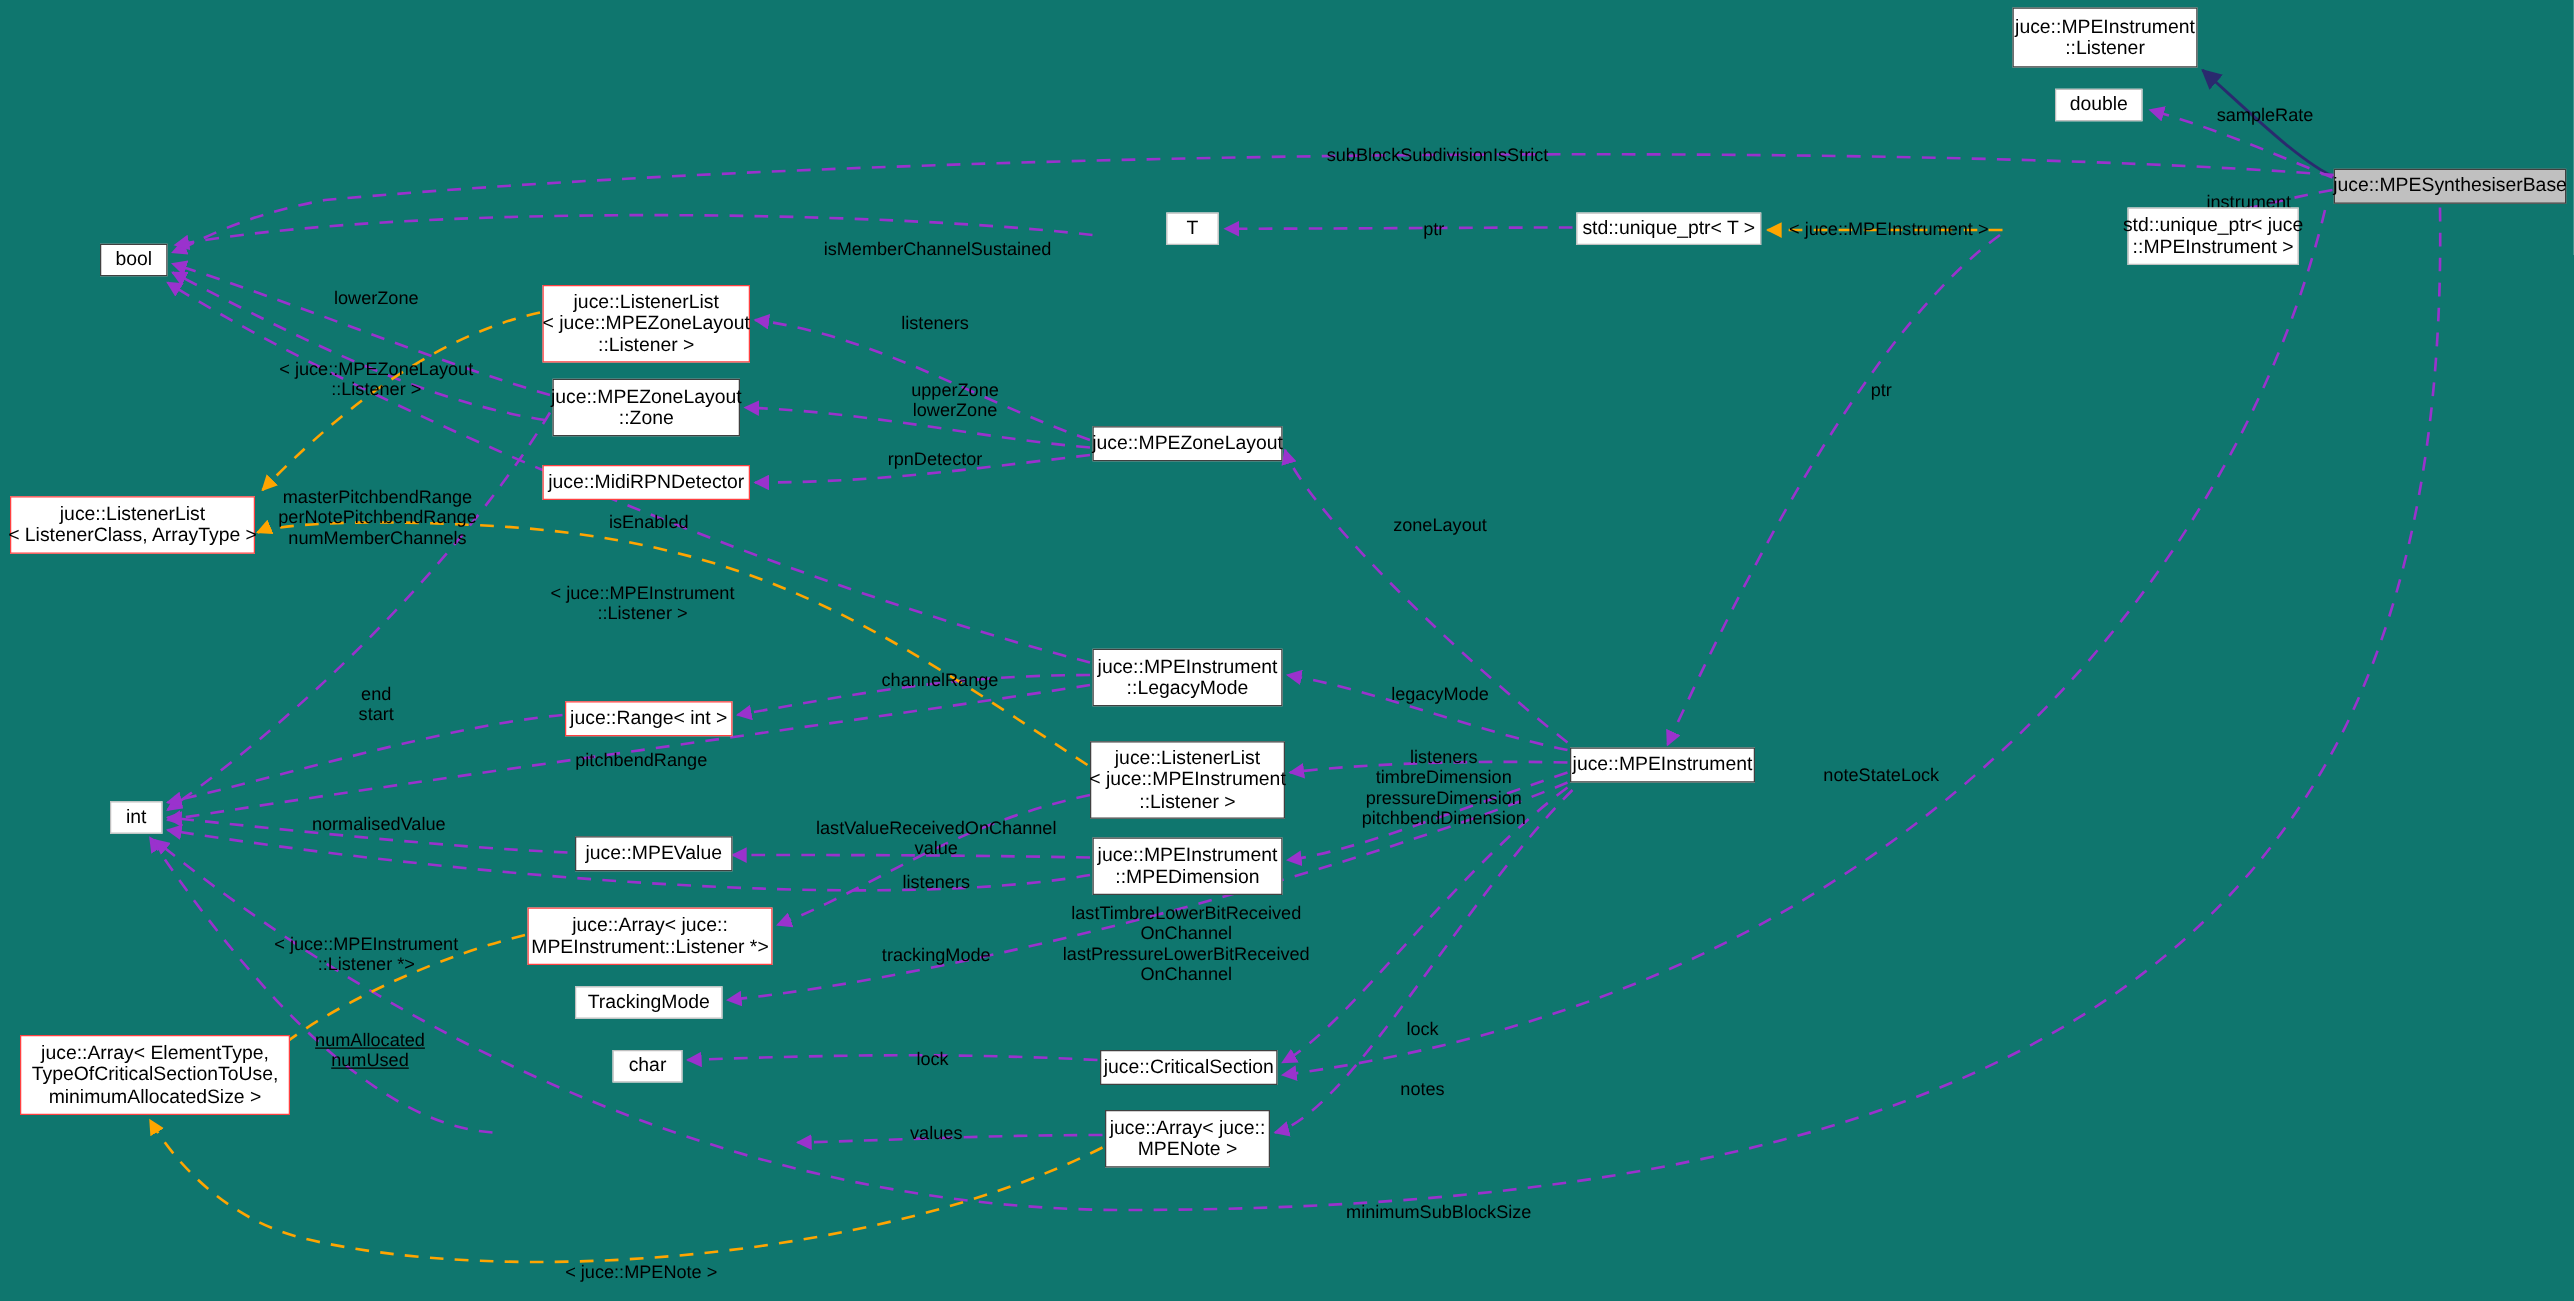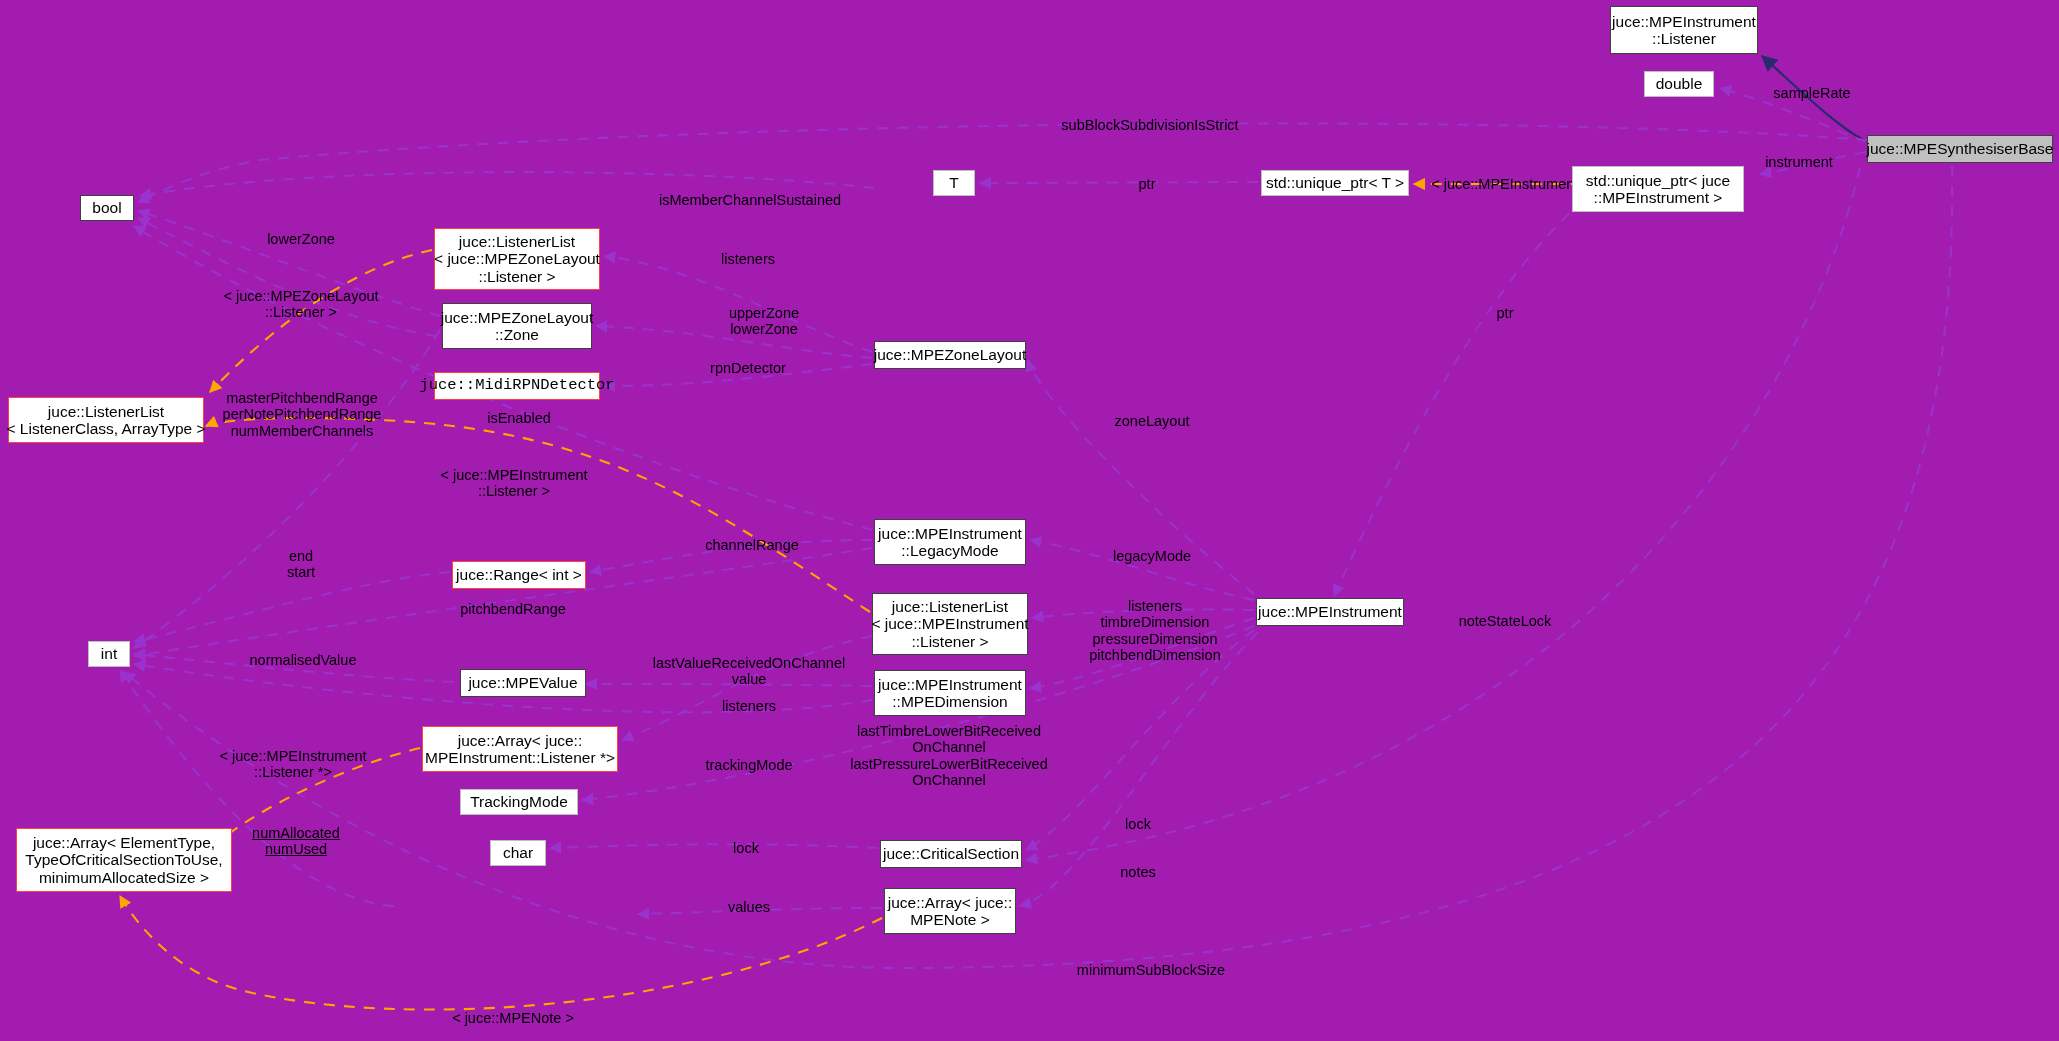--- a/index.html
+++ b/index.html
@@ -11,21 +11,21 @@
   body {
     width: 2059px;
     height: 1041px;
     overflow: hidden;
     font-family: "Liberation Sans", sans-serif;
   }
   #diagram-root {
     position: relative;
     width: 2059px;
     height: 1041px;
-    background: #a21caf;
+    background: #0f766e;
   }
   svg#edge-layer {
     position: absolute;
     left: 0;
     top: 0;
     width: 2059px;
     height: 1041px;
   }
   .node {
     position: absolute;
@@ -158,30 +158,30 @@
       <path d="M 882 918 C 700 1010 400 1030 240 990 C 180 974 140 930 120 896" marker-end="url(#arrow-template)"></path>
     </g>
   </svg>
 
   <div class="node node-dark" style="left:1610px;top:6px;width:148px;height:48px;">juce::MPEInstrument
 ::Listener</div>
   <div class="node node-grey" style="left:1644px;top:71px;width:70px;height:26px;">double</div>
   <div class="node node-focus" style="left:1867px;top:135px;width:186px;height:28px;">juce::MPESynthesiserBase</div>
   <div class="node node-grey" style="left:933px;top:170px;width:42px;height:26px;">T</div>
   <div class="node node-grey" style="left:1261px;top:170px;width:148px;height:26px;">std::unique_ptr&lt; T &gt;</div>
-  <div class="node node-grey" style="left:1572px;top:166px;width:172px;height:46px;">std::unique_ptr&lt; juce
+  <div class="node node-grey" style="left:1702px;top:166px;width:137px;height:46px;">std::unique_ptr&lt; juce
 ::MPEInstrument &gt;</div>
   <div class="node node-dark" style="left:80px;top:195px;width:54px;height:26px;">bool</div>
   <div class="node node-red" style="left:434px;top:228px;width:166px;height:62px;">juce::ListenerList
 &lt; juce::MPEZoneLayout
 ::Listener &gt;</div>
   <div class="node node-dark" style="left:442px;top:303px;width:150px;height:46px;">juce::MPEZoneLayout
 ::Zone</div>
   <div class="node node-dark" style="left:874px;top:341px;width:152px;height:28px;">juce::MPEZoneLayout</div>
-  <div class="node node-red" style="left:434px;top:372px;width:166px;height:28px;font-family:Liberation Mono, monospace;">juce::MidiRPNDetector</div>
+  <div class="node node-red" style="left:434px;top:372px;width:166px;height:28px;">juce::MidiRPNDetector</div>
   <div class="node node-red" style="left:8px;top:397px;width:196px;height:46px;">juce::ListenerList
 &lt; ListenerClass, ArrayType &gt;</div>
   <div class="node node-dark" style="left:874px;top:519px;width:152px;height:46px;">juce::MPEInstrument
 ::LegacyMode</div>
   <div class="node node-red" style="left:452px;top:561px;width:134px;height:28px;">juce::Range&lt; int &gt;</div>
   <div class="node node-dark" style="left:872px;top:593px;width:156px;height:62px;">juce::ListenerList
 &lt; juce::MPEInstrument
 ::Listener &gt;</div>
   <div class="node node-dark" style="left:1256px;top:598px;width:148px;height:28px;">juce::MPEInstrument</div>
   <div class="node node-grey" style="left:88px;top:641px;width:42px;height:26px;">int</div>

